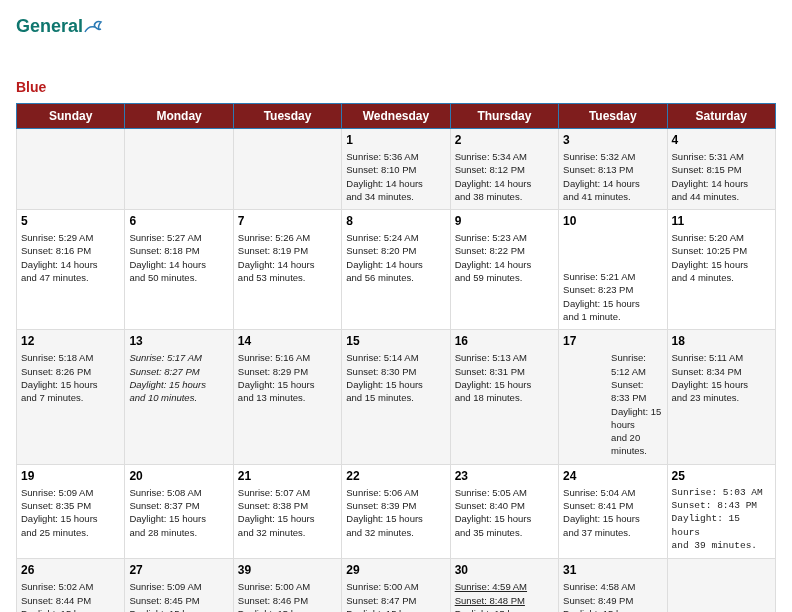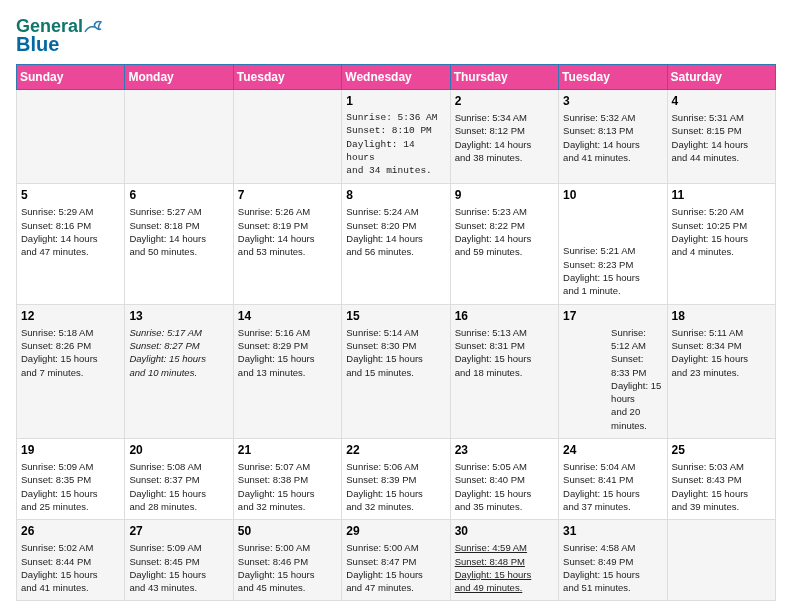--- a/index.html
+++ b/index.html
@@ -54,23 +54,23 @@
       font-size: 15px;
       font-weight: bold;
       color: #1a1a2e;
     }
     table {
       width: 100%;
       border-collapse: collapse;
       font-size: 10px;
     }
     thead tr th {
-      background-color: #ec4899;
+      background-color: #7f1d1d;
       color: #fff;
-      text-align: left;
+      text-align: center;
       padding: 5px 3px;
       font-size: 12px;
       font-weight: bold;
       border: 1px solid #2b7ab5;
     }
     tbody tr {
       border-bottom: 1px solid #ccc;
     }
     tbody td {
       vertical-align: top;
@@ -108,21 +108,21 @@
     <div style="display:flex;align-items:center;gap:0;">
       <span class="logo-general">
         <span style="color:#0f766e;">General</span>
       </span>
       <svg class="logo-bird" viewBox="0 0 22 18" fill="none" xmlns="http://www.w3.org/2000/svg">
         <path d="M2 14 C4 10 8 8 12 9 C10 6 14 2 18 4 C16 6 15 9 16 12" stroke="#2b7ab5" stroke-width="1.5" fill="none"></path>
         <path d="M12 9 C14 11 16 12 18 11" stroke="#2b7ab5" stroke-width="1.5" fill="none"></path>
       </svg>
     </div>
     <div class="logo-blue">
-      <span style="color:#0369a1;font-weight:bold;font-size:20px;">Blue</span>
+      <span style="color:#b91c1c;font-weight:bold;font-size:14px;margin-top:46px;">Blue</span>
     </div>
   </div>
   <div class="title-block">
     <div class="main-title"></div>
     <div class="subtitle"></div>
   </div>
 </div>
 
 <table>
   <thead>
@@ -136,21 +136,21 @@
         <th>Saturday</th>
       </tr>
   </thead>
   <tbody>
   <tr>
         <td class="empty-cell"></td>
         <td class="empty-cell"></td>
         <td class="empty-cell"></td>
         <td>
           <span class="day-num">1</span>
-          <div class="cell-content" style="white-space: pre-line; font-family: Liberation Mono, monospace;">Sunrise: 5:36 AM
+          <div class="cell-content" style="white-space: pre-line;">Sunrise: 5:36 AM
 Sunset: 8:10 PM
 Daylight: 14 hours
 and 34 minutes.</div>
         </td>
         <td>
           <span class="day-num">2</span>
           <div class="cell-content" style="white-space: pre-line;">Sunrise: 5:34 AM
 Sunset: 8:12 PM
 Daylight: 14 hours
 and 38 minutes.</div>
@@ -310,21 +310,21 @@
         </td>
         <td>
           <span class="day-num">24</span>
           <div class="cell-content" style="white-space: pre-line;">Sunrise: 5:04 AM
 Sunset: 8:41 PM
 Daylight: 15 hours
 and 37 minutes.</div>
         </td>
         <td>
           <span class="day-num">25</span>
-          <div class="cell-content" style="white-space: pre-line;">Sunrise: 5:03 AM
+          <div class="cell-content" style="white-space: pre-line; font-family: Liberation Mono, monospace;">Sunrise: 5:03 AM
 Sunset: 8:43 PM
 Daylight: 15 hours
 and 39 minutes.</div>
         </td>
       </tr>
       <tr>
         <td>
           <span class="day-num">26</span>
           <div class="cell-content" style="white-space: pre-line;">Sunrise: 5:02 AM
 Sunset: 8:44 PM
@@ -332,21 +332,21 @@
 and 41 minutes.</div>
         </td>
         <td>
           <span class="day-num">27</span>
           <div class="cell-content" style="white-space: pre-line;">Sunrise: 5:09 AM
 Sunset: 8:45 PM
 Daylight: 15 hours
 and 43 minutes.</div>
         </td>
         <td>
-          <span class="day-num">50</span>
+          <span class="day-num">39</span>
           <div class="cell-content" style="white-space: pre-line;">Sunrise: 5:00 AM
 Sunset: 8:46 PM
 Daylight: 15 hours
 and 45 minutes.</div>
         </td>
         <td>
           <span class="day-num">29</span>
           <div class="cell-content" style="white-space: pre-line;">Sunrise: 5:00 AM
 Sunset: 8:47 PM
 Daylight: 15 hours

